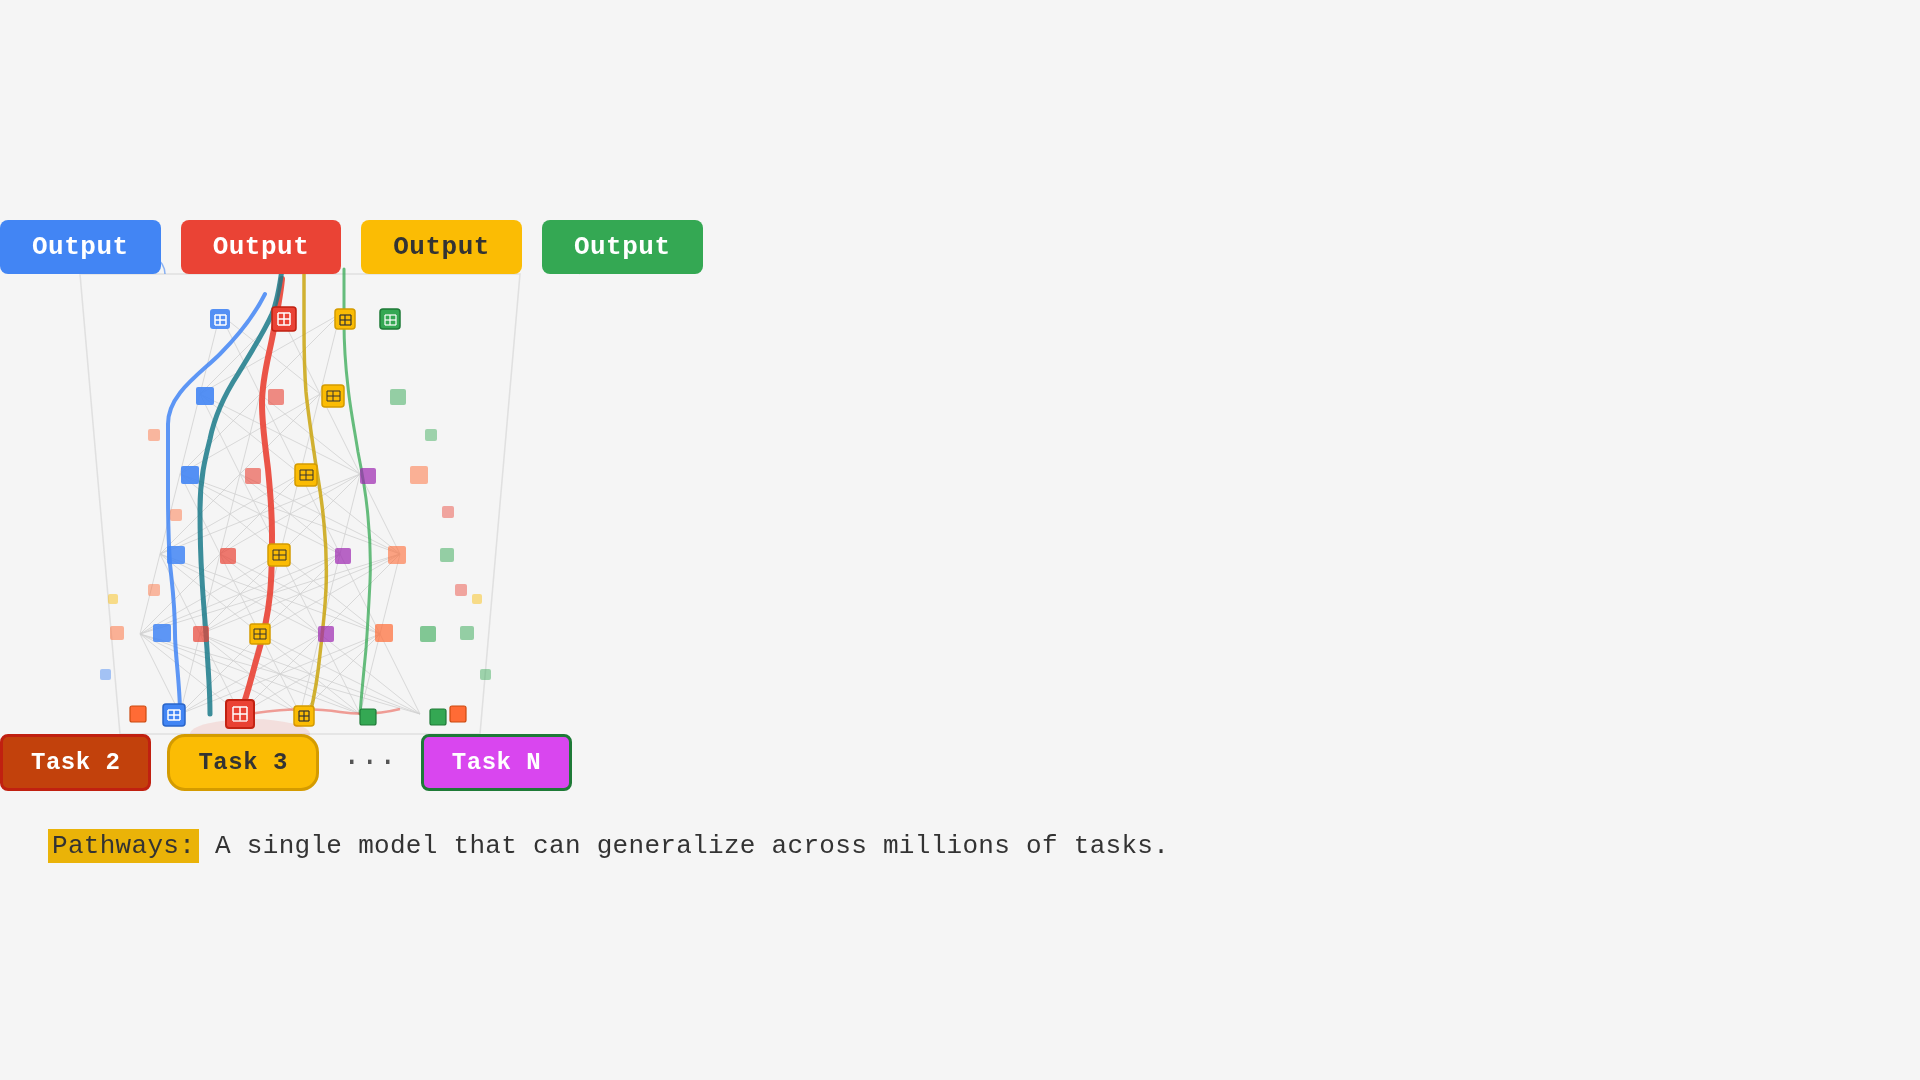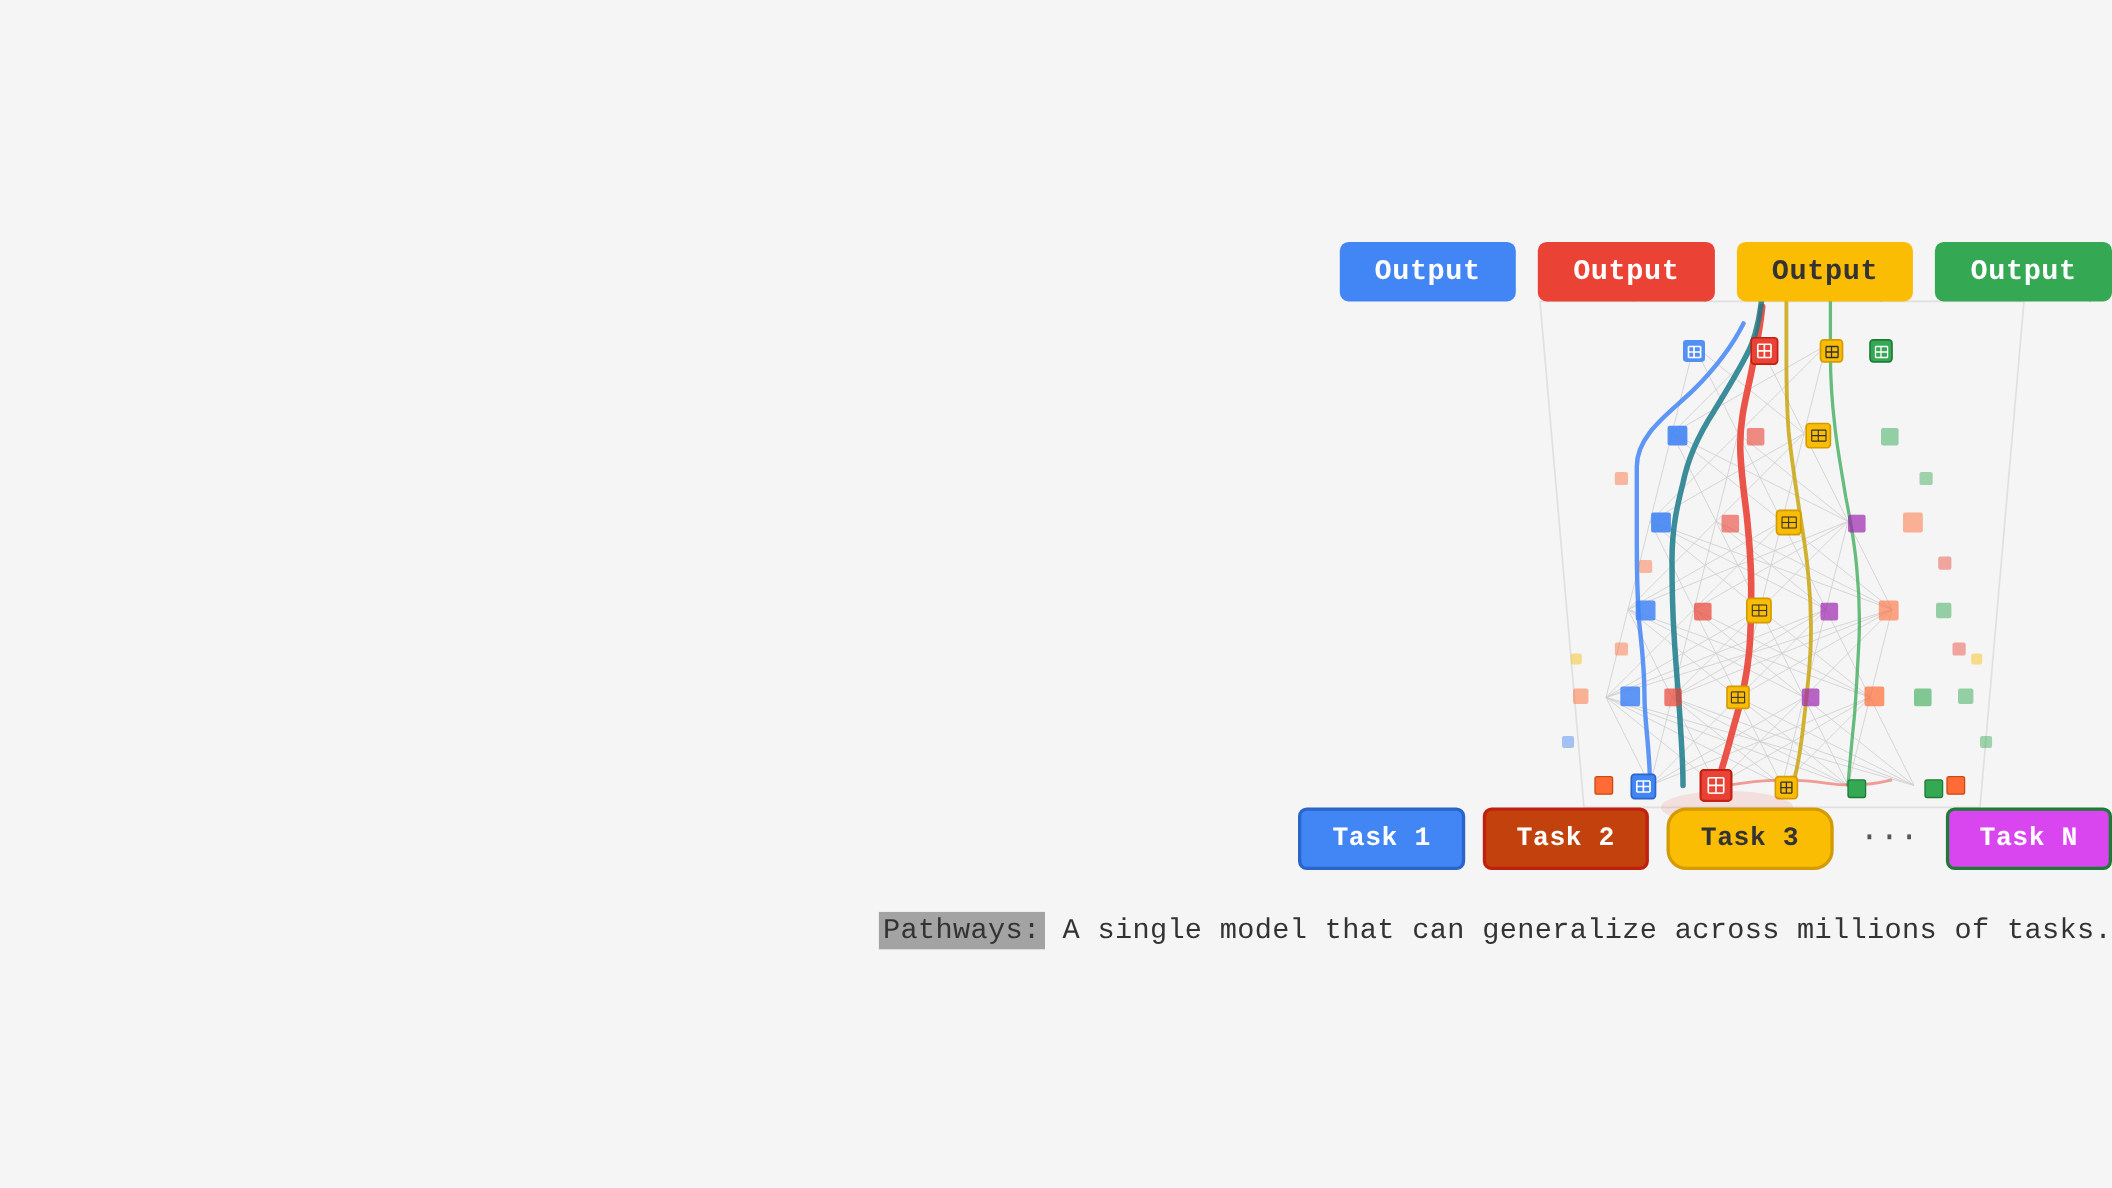--- a/index.html
+++ b/index.html
@@ -12,21 +12,21 @@
       display: flex;
       flex-direction: column;
       align-items: center;
       justify-content: center;
       position: relative;
     }
 
     .main-container {
       display: flex;
       flex-direction: column;
-      align-items: flex-end;
+      align-items: flex-start;
       justify-content: center;
       width: 100%;
       height: 100%;
     }
 
     
     .output-row {
       display: flex;
       gap: 20px;
       align-items: center;
@@ -96,23 +96,24 @@
     
     .caption {
       margin-top: 40px;
       font-size: 26px;
       color: #333;
       font-family: 'Courier New', monospace;
       letter-spacing: 0.3px;
     }
 
     .caption-highlight {
-      background: #a3a3a3;
+      background: #eab308;
       color: #333;
       padding: 2px 4px;
+      margin-left: 48px;
     }
 
     .caption-text {
       color: #333;
     }
   </style>
 </head>
 <body>
 
 <div class="main-container">
@@ -373,21 +374,20 @@
         <rect x="480" y="415" width="11" height="11" rx="2" fill="#34A853"></rect>
         <rect x="108" y="340" width="10" height="10" rx="2" fill="#FBBC04"></rect>
         <rect x="472" y="340" width="10" height="10" rx="2" fill="#FBBC04"></rect>
       </g>
 
       <ellipse cx="250" cy="480" rx="60" ry="15" fill="#EA4335" opacity="0.12"></ellipse>
     </svg>
   </div>
 
   <div class="task-row">
-    <div class="task-box task-blue">Task 1</div>
     <div class="task-box task-red">Task 2</div>
     <div class="task-box task-yellow">Task 3</div>
     <div class="task-dots">···</div>
     <div class="task-box task-green">Task N</div>
   </div>
 
   <div class="caption">
     <span class="caption-highlight">Pathways:</span><span class="caption-text"> A single model that can generalize across millions of tasks.</span>
   </div>
 

